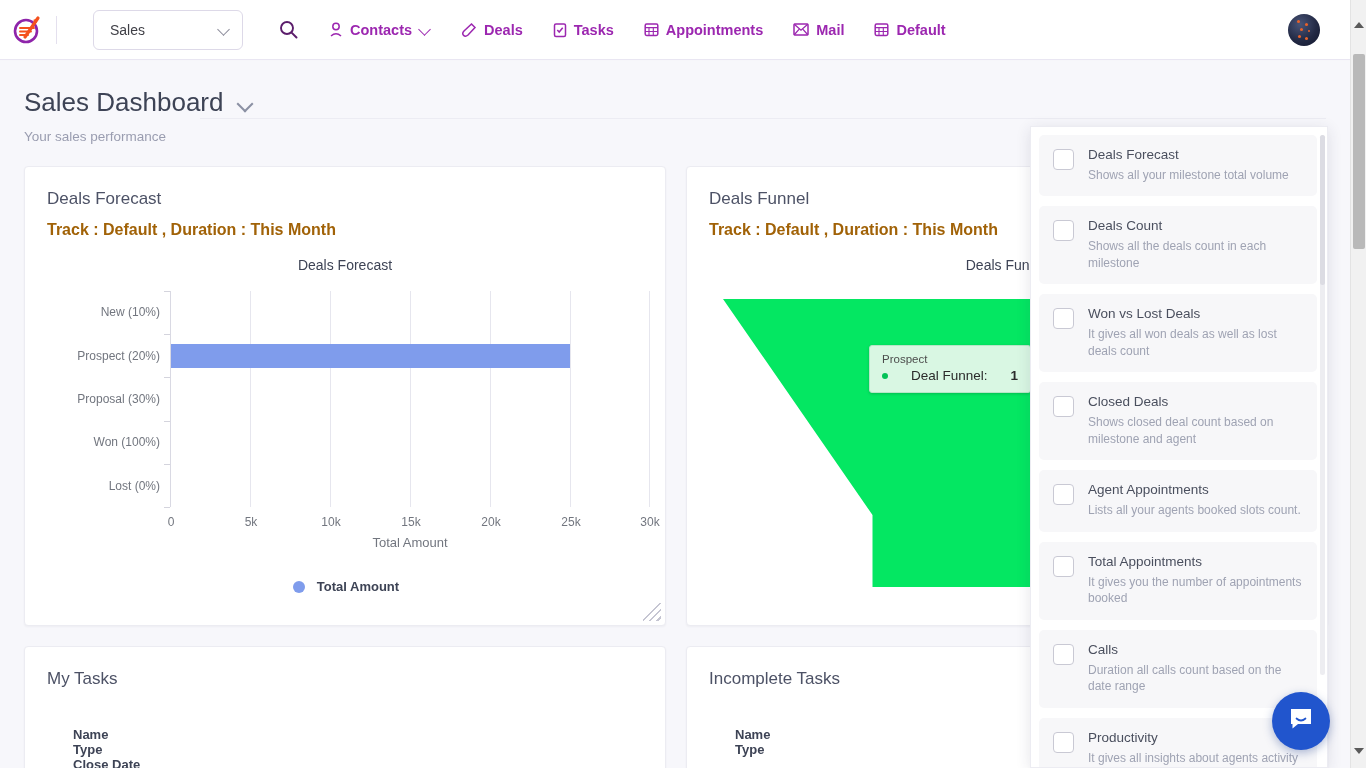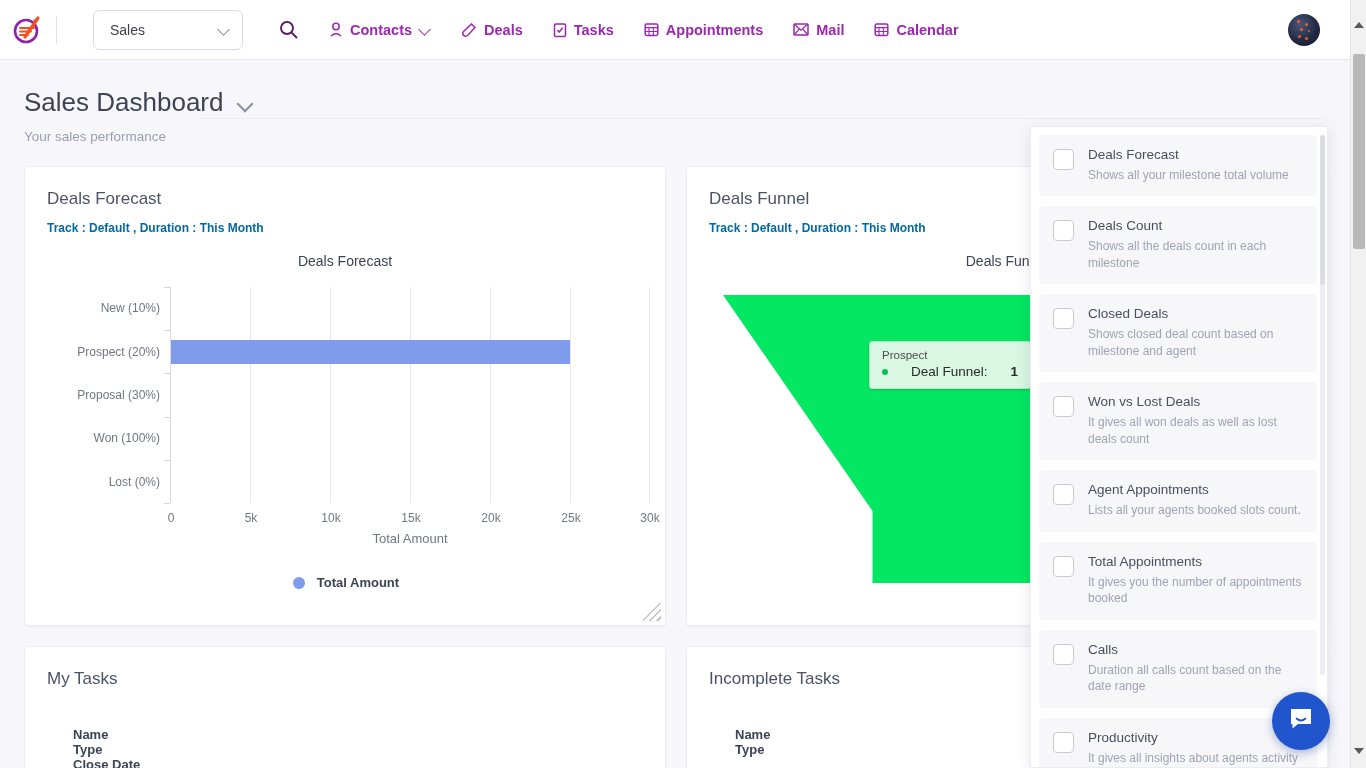--- a/index.html
+++ b/index.html
@@ -102,21 +102,21 @@
     border-radius: 4px;
     border: 1px solid #ececf2;
     box-shadow: 0 1px 2px rgba(60,60,90,.05);
   }
   #card-forecast { left: 24px; top: 0; width: 642px; height: 460px; }
   #card-funnel   { left: 686px; top: 0; width: 642px; height: 460px; }
   #card-mytasks  { left: 24px; top: 480px; width: 642px; height: 240px; }
   #card-inctasks { left: 686px; top: 480px; width: 642px; height: 240px; }
 
   .card-title { font-size: 17px; color: #4d5266; padding: 22px 0 0 22px; font-weight: normal; }
-  .card-meta { font-size: 12px; color: #0369a1; padding: 12px 0 0 22px; font-weight: bold; }
+  .card-meta { font-size: 16px; color: #a16207; padding: 12px 0 0 22px; font-weight: bold; }
 
   .chart-title { text-align: center; font-size: 14px; color: #3d4355; margin-top: 18px; }
 
   
   .bar-chart { position: relative; margin-top: 14px; height: 280px; }
   .plot { position: absolute; left: 145px; top: 4px; width: 480px; height: 216px; }
   .gridline { position: absolute; top: 0; bottom: 0; width: 1px; background: #e6e6ee; }
   .axis-y { position: absolute; left: 0; top: 0; bottom: 0; width: 1px; background: #d9d9e3; }
   .tick { position: absolute; left: -6px; width: 6px; height: 1px; background: #d4d4dd; }
   .ycat { position: absolute; right: 100%; margin-right: 10px; font-size: 12px; color: #72767f; white-space: nowrap; transform: translateY(-50%); }
@@ -300,21 +300,21 @@
       </span>
       <span>Mail</span>
     </div>
     <div class="navlink">
       <span class="ni">
         <svg width="15" height="15" viewBox="0 0 15 15">
             <rect x="1.2" y="2" width="12.6" height="11.5" rx="1.4" fill="none" stroke="#9c27b0" stroke-width="1.5"></rect>
             <path d="M1.2 5.6 H13.8 M5 5.6 V13.5 M9.3 5.6 V13.5 M1.2 9.5 H13.8" stroke="#9c27b0" stroke-width="1.1"></path>
           </svg>
       </span>
-      <span>Calendar</span>
+      <span>Default</span>
     </div>
   </div>
 
   <div class="avatar">
     <span class="sp" style="left:9px;top:6px;width:3px;height:3px;"></span>
     <span class="sp" style="left:17px;top:9px;width:3px;height:3px;"></span>
     <span class="sp" style="left:12px;top:14px;width:3px;height:3px;"></span>
     <span class="sp" style="left:20px;top:16px;width:2px;height:2px;"></span>
     <span class="sp" style="left:10px;top:21px;width:3px;height:3px;"></span>
     <span class="sp" style="left:17px;top:23px;width:3px;height:3px;"></span>
@@ -445,30 +445,30 @@
       <span class="rcheck"></span>
       <span class="rtext">
         <span class="rname" style="display:block">Deals Count</span>
         <span class="rdesc" style="display:block">Shows all the deals count in each milestone</span>
       </span>
     </div>
 
     <div class="report-item">
       <span class="rcheck"></span>
       <span class="rtext">
+        <span class="rname" style="display:block">Won vs Lost Deals</span>
+        <span class="rdesc" style="display:block">It gives all won deals as well as lost deals count</span>
+      </span>
+    </div>
+
+    <div class="report-item">
+      <span class="rcheck"></span>
+      <span class="rtext">
         <span class="rname" style="display:block">Closed Deals</span>
         <span class="rdesc" style="display:block">Shows closed deal count based on milestone and agent</span>
-      </span>
-    </div>
-
-    <div class="report-item">
-      <span class="rcheck"></span>
-      <span class="rtext">
-        <span class="rname" style="display:block">Won vs Lost Deals</span>
-        <span class="rdesc" style="display:block">It gives all won deals as well as lost deals count</span>
       </span>
     </div>
 
     <div class="report-item">
       <span class="rcheck"></span>
       <span class="rtext">
         <span class="rname" style="display:block">Agent Appointments</span>
         <span class="rdesc" style="display:block">Lists all your agents booked slots count.</span>
       </span>
     </div>

